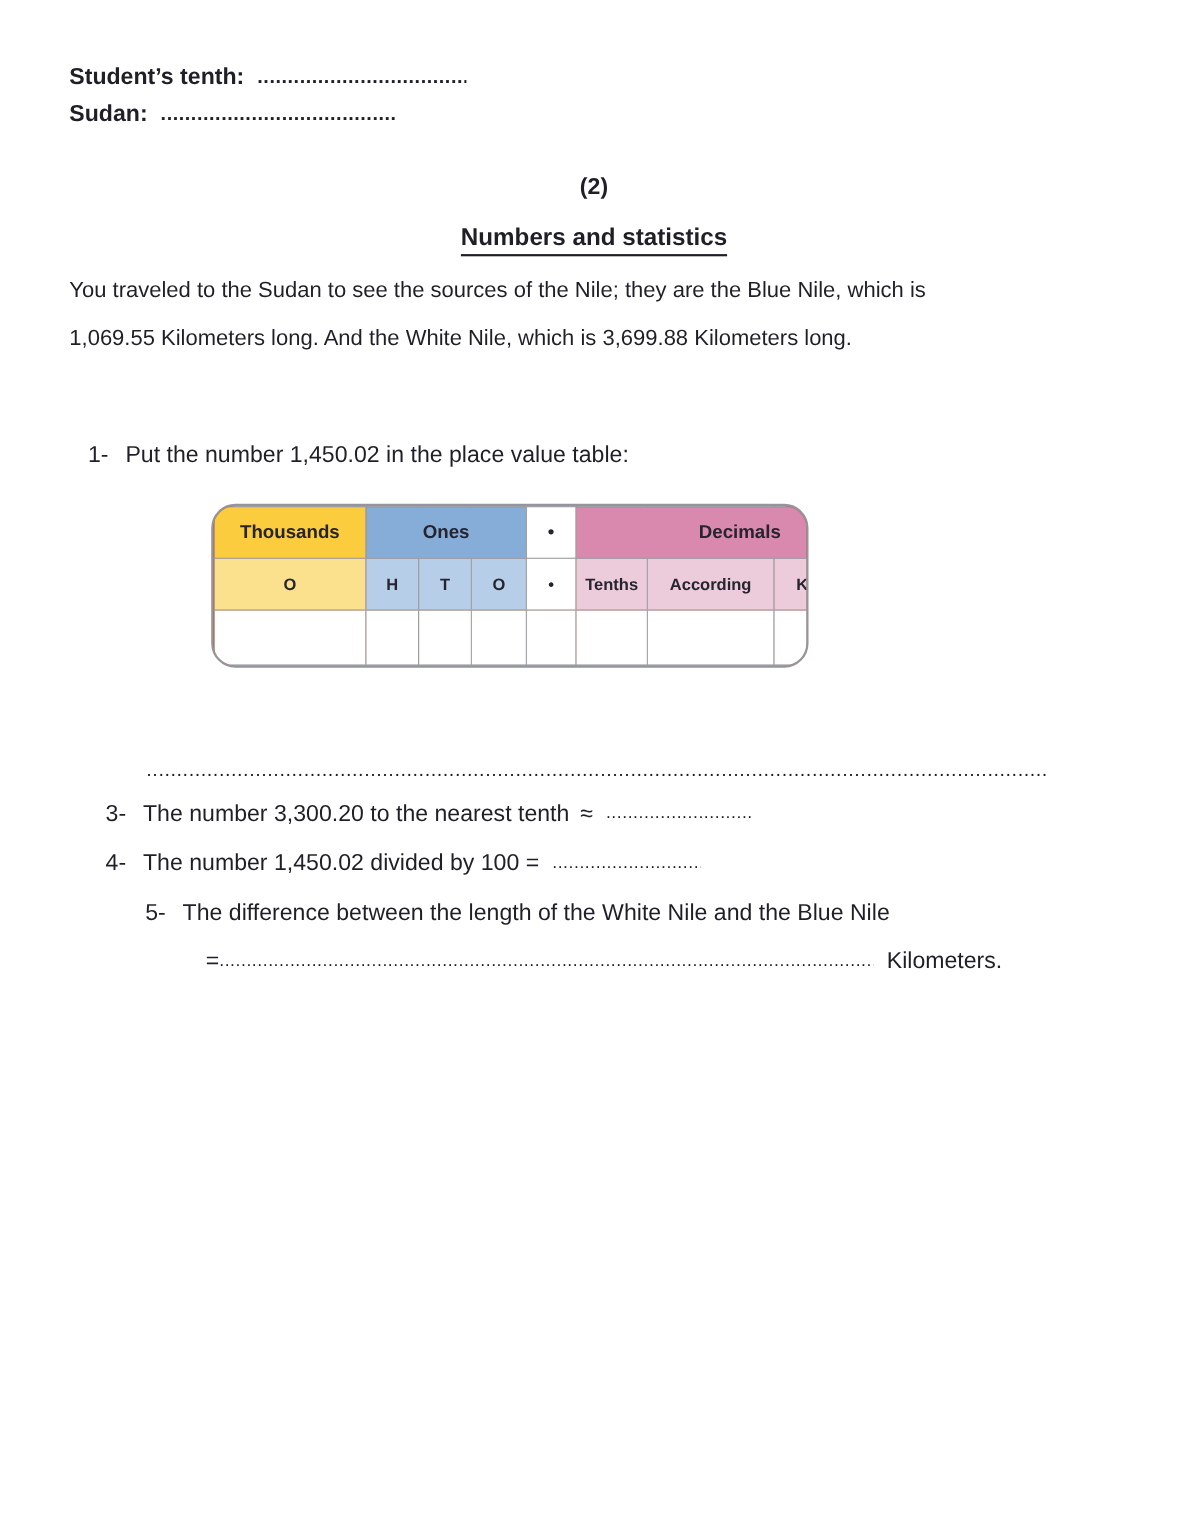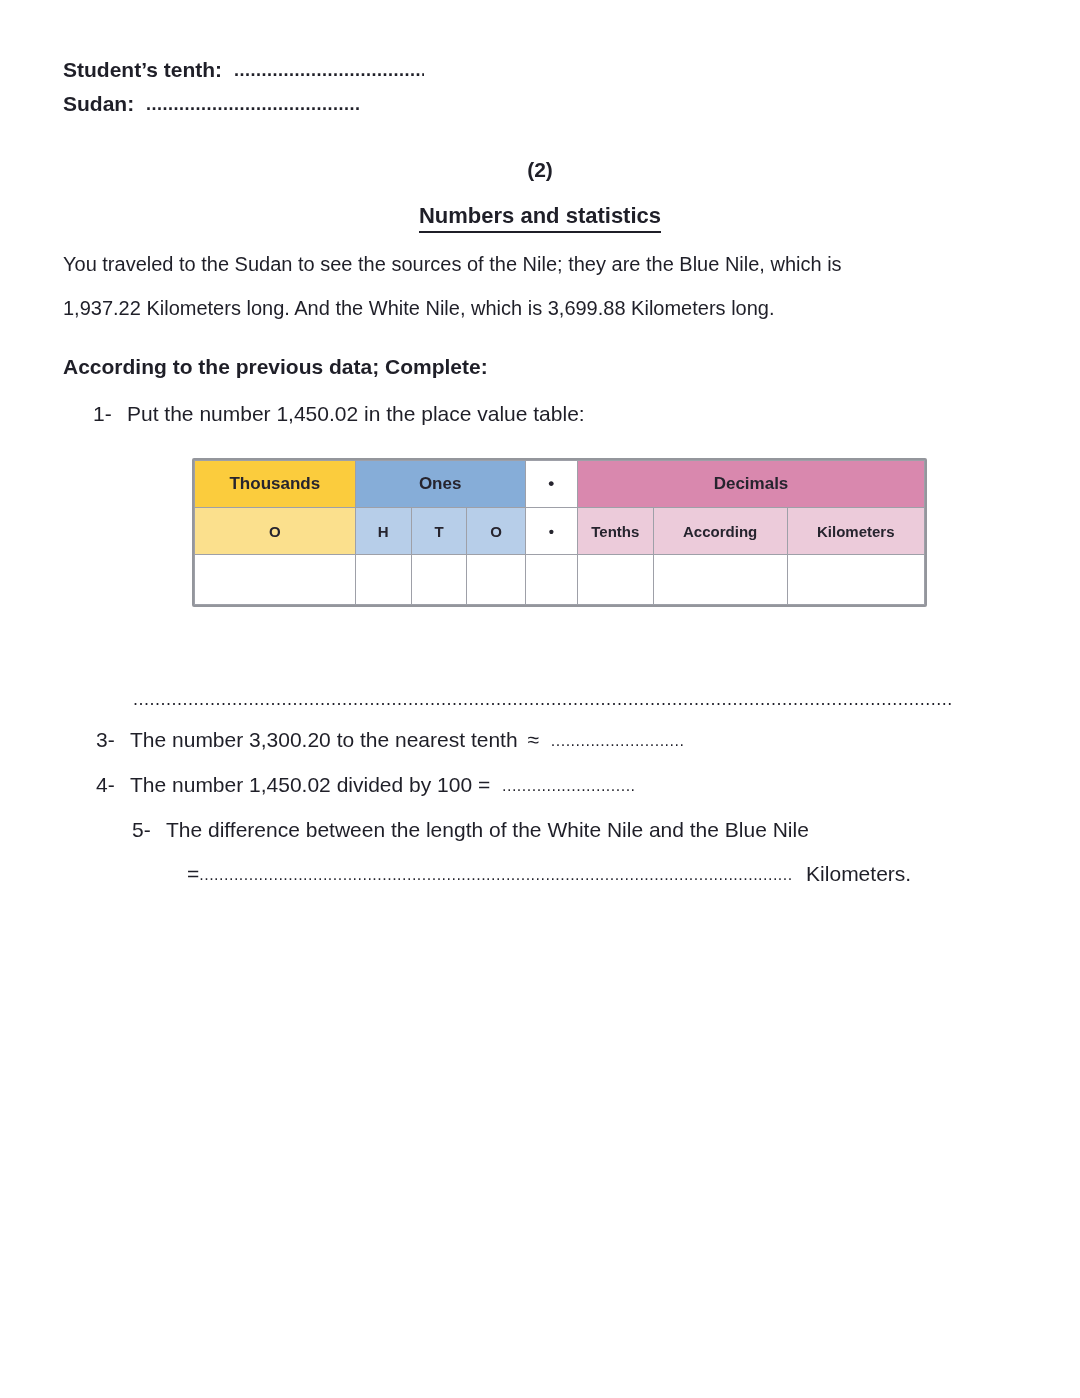--- a/index.html
+++ b/index.html
@@ -15,22 +15,22 @@
   .title-underline { display:inline-block; border-bottom:2px solid #1f1f28; padding-bottom:2px; }
   .qnum { display:inline-block; width:34px; }
   .dots {
     display:inline-block; overflow:hidden; white-space:nowrap;
     height:1.05em; line-height:1.05em; vertical-align:-0.18em; letter-spacing:0.5px;
   }
   .dots.bold { font-weight:bold; }
 
   
   .pv-wrap {
-    left:192px; top:458px; width:735px; box-sizing:border-box;
-    border:2px solid #94969C; border-radius:2px; overflow:hidden; background:#c2410c;
+    left:192px; top:458px; width:543px; box-sizing:border-box;
+    border:2px solid #94969C; border-radius:22px; overflow:hidden; background:#c2410c;
   }
   .pv-table { width:100%; border-collapse:collapse; table-layout:fixed; }
   .pv-table td {
     border:1px solid #9EA0A8; text-align:center; vertical-align:middle;
     padding:0; font-weight:bold; color:#26242E;
   }
   .row-group td { height:46px; font-size:17px; }
   .row-sub td   { height:46px; font-size:15px; }
   .row-ans td   { height:49px; background:#ffffff; }
   .c-thh { background:#FBCC3D; }
@@ -54,25 +54,24 @@
     <span class="b">Sudan:</span>
     <span class="dots bold" style="width:215px; margin-left:6px; font-size:18px;">....................................................................................................................................................................................................................................................................</span>
   </div>
 
   <div class="abs center b fs21" style="top:158px;">(2)</div>
   <div class="abs center" style="top:203px;">
     <span class="title-underline b" style="font-size:22px;">Numbers and statistics</span>
   </div>
 
   <div class="abs fs20" style="left:63px; top:253px;">You traveled to the Sudan to see the sources of the Nile; they are the Blue Nile, which is</div>
-  <div class="abs fs20" style="left:63px; top:297px;">1,937.22 Kilometers long. And the White Nile, which is 3,699.88 Kilometers long.</div>
+  <div class="abs fs20" style="left:63px; top:297px;">1,069.55 Kilometers long. And the White Nile, which is 3,699.88 Kilometers long.</div>
 
-  <div class="abs b fs21" style="left:63px; top:355px;">According to the previous data; Complete:</div>
 
-  <div class="abs fs21" style="left:93px; top:402px;">
+  <div class="abs fs21" style="left:80px; top:402px;">
     <span class="qnum">1-</span><span>Put the number 1,450.02 in the place value table:</span>
   </div>
 
   <div class="abs pv-wrap">
     <table class="pv-table">
       <colgroup>
         <col style="width:138px">
           <col style="width:48px">
           <col style="width:48px">
           <col style="width:50px">

